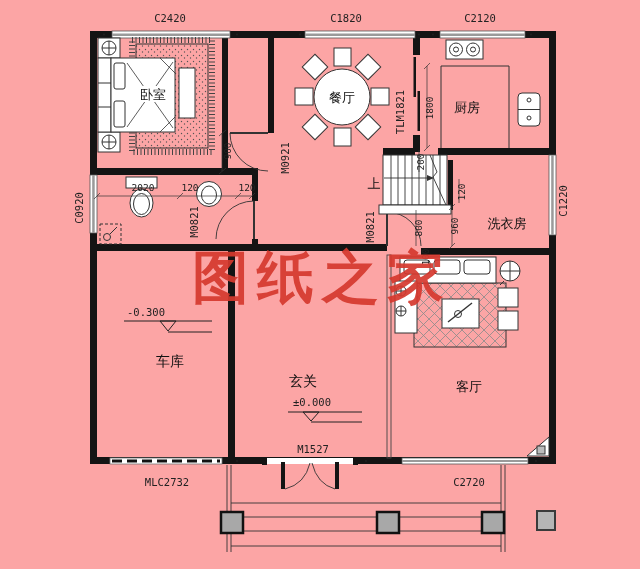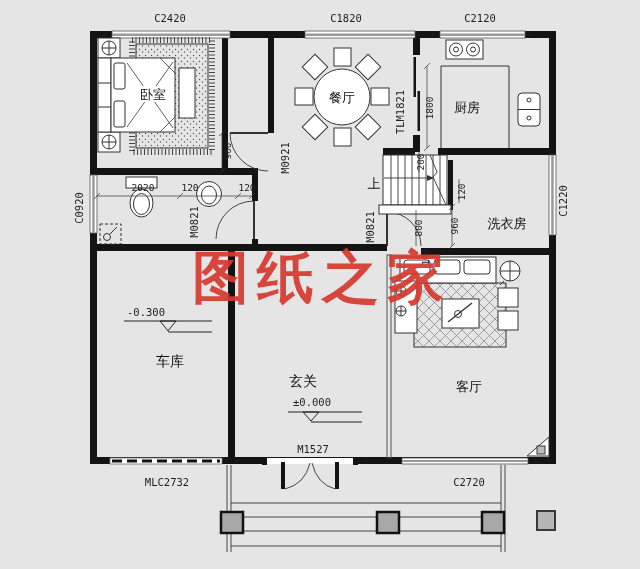--- a/index.html
+++ b/index.html
@@ -1,16 +1,16 @@
 <!DOCTYPE html>
 <html><head>
 <meta charset="utf-8">
 <style>
   html,body{margin:0;padding:0;background:#fff;}
-  .page{position:relative;width:640px;height:569px;background:#e5e5e5;overflow:hidden;
+  .page{position:relative;width:640px;height:569px;background:#fca5a5;overflow:hidden;
         font-family:"DejaVu Sans", sans-serif;}
   svg{display:block}
   text{user-select:none}
   .code{font-family:"DejaVu Sans Mono", monospace;font-size:10.5px;fill:#222;}
   .dim{font-family:"DejaVu Sans Mono", monospace;font-size:9.5px;fill:#222;}
   .room{font-family:"DejaVu Sans", sans-serif;font-size:13px;fill:#111;}
   .roombig{font-family:"DejaVu Sans", sans-serif;font-size:14px;fill:#111;}
   .lvl{font-family:"DejaVu Sans Mono", monospace;font-size:10.5px;fill:#222;}
   .wm{font-family:"DejaVu Serif", serif;font-size:57px;font-weight:bold;letter-spacing:8px;opacity:.92;}
 </style>

